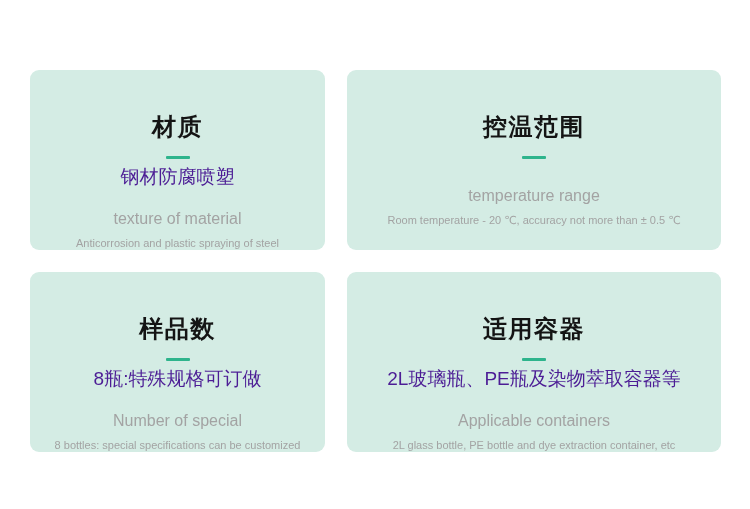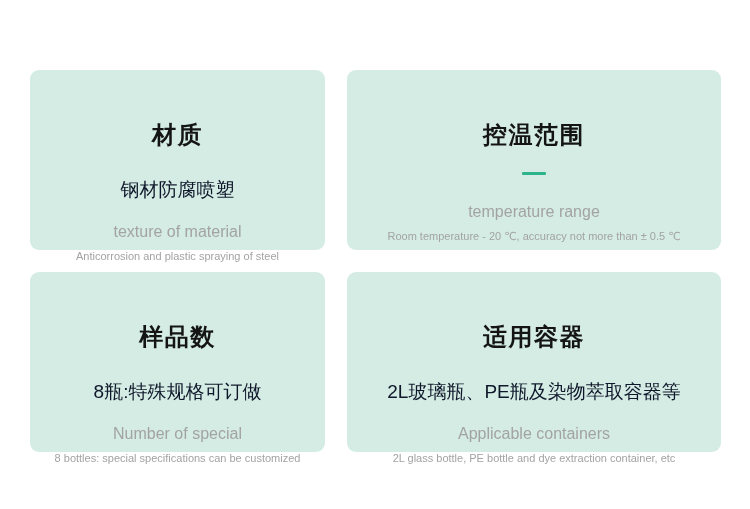--- a/index.html
+++ b/index.html
@@ -34,33 +34,33 @@
     box-sizing: border-box;
     padding-top: 36px;
   }
   .card-title {
     font-size: 24px;
     font-weight: bold;
     color: #141414;
     letter-spacing: 1.5px;
     line-height: 1.05;
     text-align: center;
-    margin: 16px;
+    margin: 8px;
     white-space: nowrap;
   }
   .card-divider {
     width: 24px;
     height: 3px;
     background: #2eb48c;
     border-radius: 1px;
     margin: 9px 0 7px 0;
   }
   .card-subtitle {
     font-size: 19px;
-    color: #0f172a;
+    color: #4c1d95;
     line-height: 1.2;
     text-align: center;
     margin: 0;
     white-space: nowrap;
   }
   .card-en-primary {
     font-size: 16px;
     color: #a3a3a3;
     text-align: center;
     margin: 20px 0 0 0;

